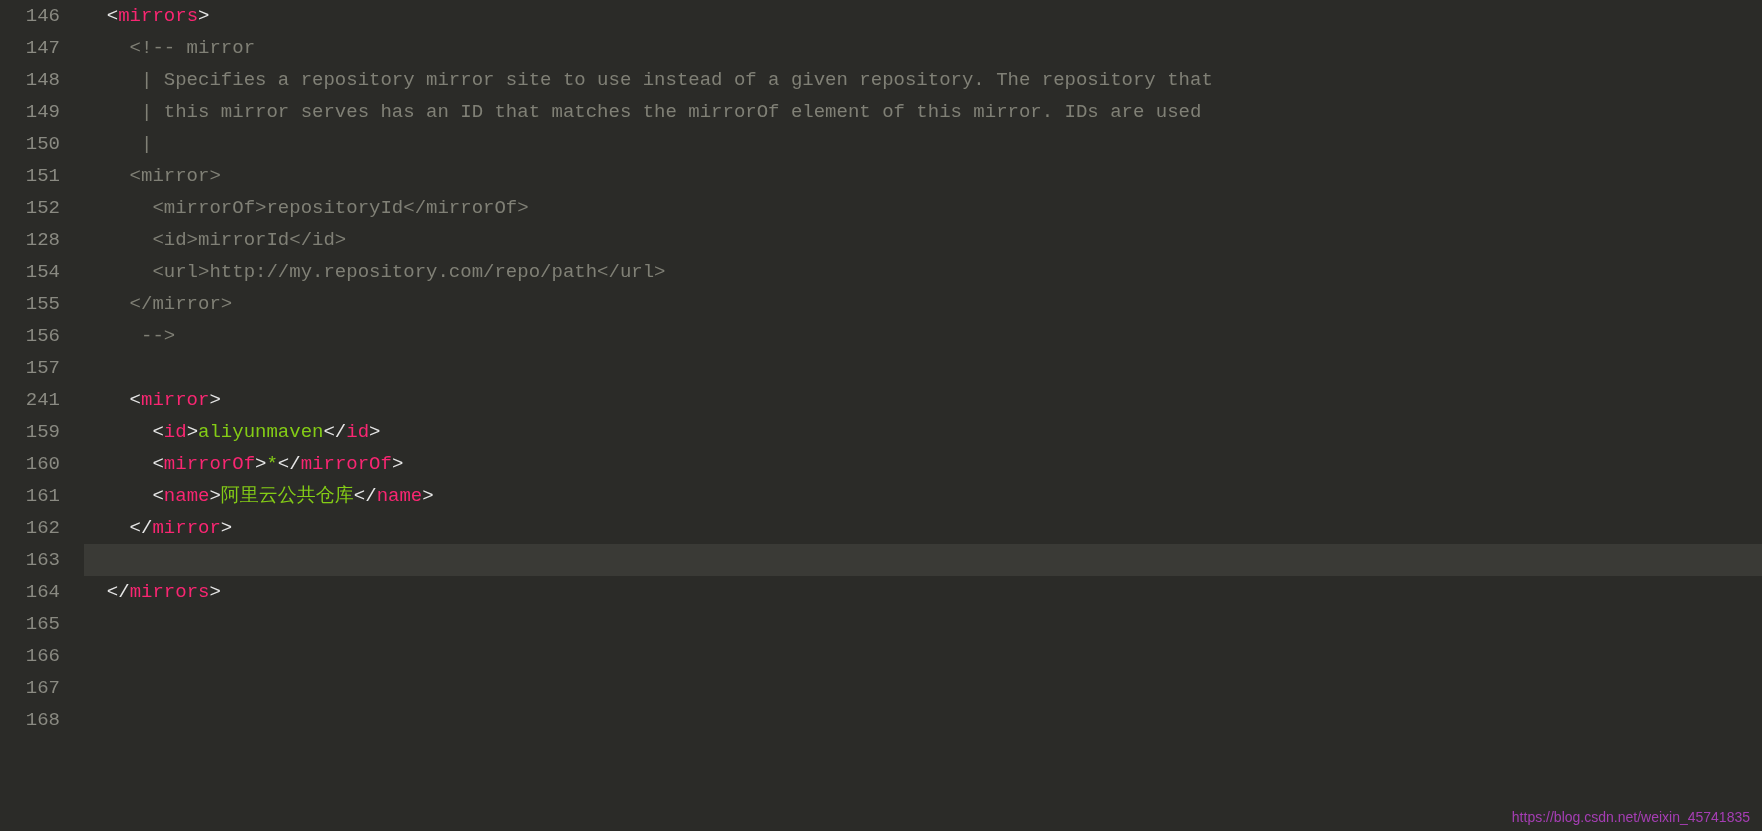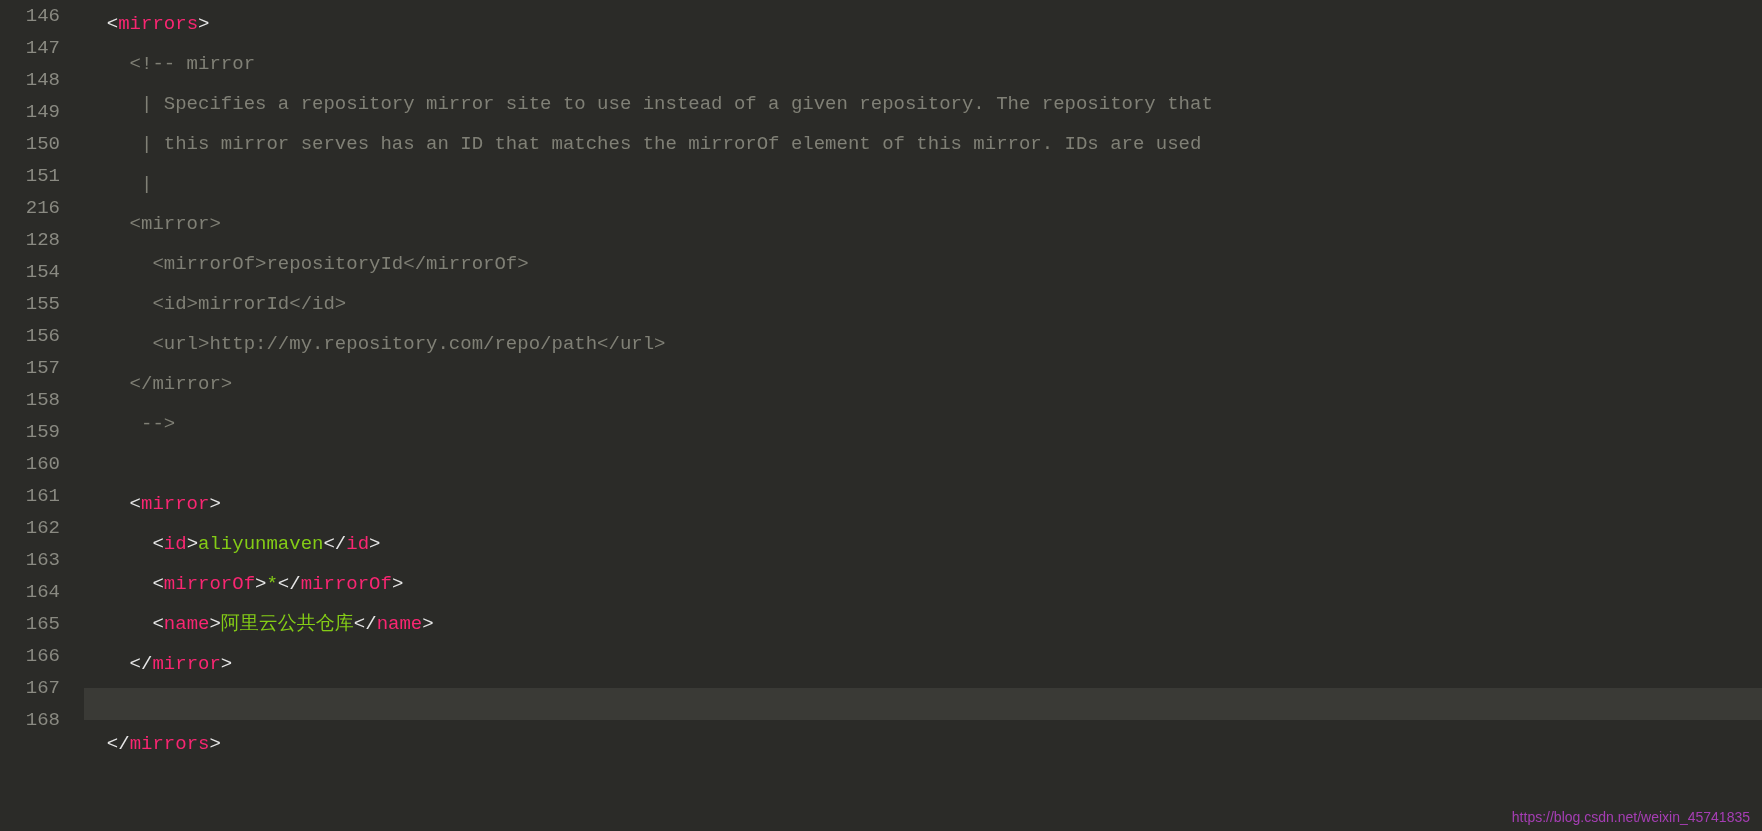--- a/index.html
+++ b/index.html
@@ -35,21 +35,20 @@
   .code {
     flex: 1;
     position: relative;
     padding-left: 6px;
   }
   .line {
     height: 32px;
     line-height: 32px;
     white-space: pre;
     position: relative;
-    margin-top: 8px;
   }
   .line.current {
     background: #3a3a36;
   }
   .tag-bracket { color: #e8e8e8; }
   .tag-name-pink { color: #f92672; }
   .comment { color: #808076; }
   .text-white { color: #84cc16; }
   .watermark {
     position: absolute;
@@ -65,27 +64,27 @@
 <body>
 
 <div class="editor">
   <div class="gutter">
     <div class="ln">146</div>
     <div class="ln">147</div>
     <div class="ln">148</div>
     <div class="ln">149</div>
     <div class="ln">150</div>
     <div class="ln">151</div>
-    <div class="ln">216</div>
+    <div class="ln">152</div>
     <div class="ln">128</div>
     <div class="ln">154</div>
     <div class="ln">155</div>
     <div class="ln">156</div>
     <div class="ln">157</div>
-    <div class="ln">158</div>
+    <div class="ln">241</div>
     <div class="ln">159</div>
     <div class="ln">160</div>
     <div class="ln">161</div>
     <div class="ln">162</div>
     <div class="ln">163</div>
     <div class="ln">164</div>
     <div class="ln">165</div>
     <div class="ln">166</div>
     <div class="ln">167</div>
     <div class="ln">168</div>

